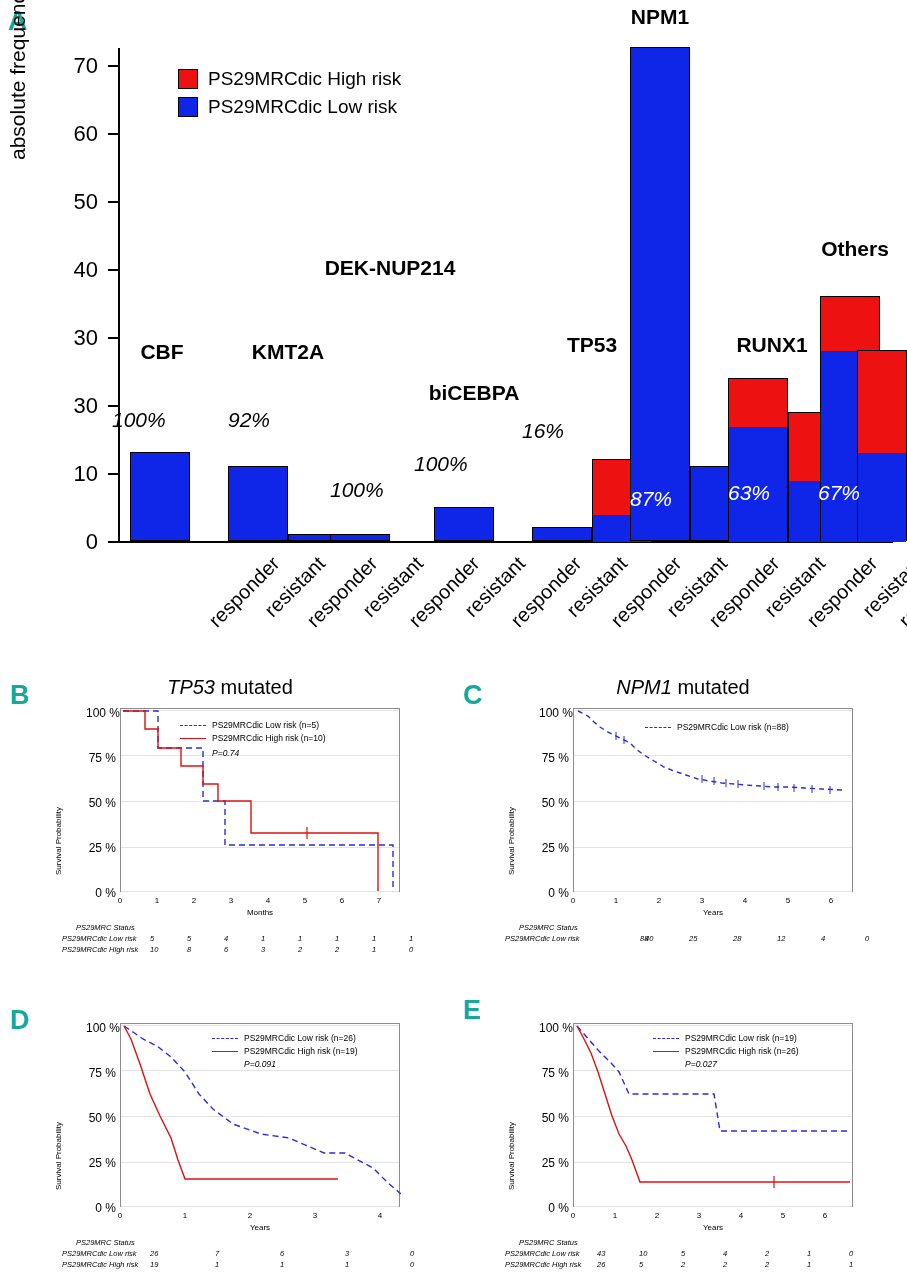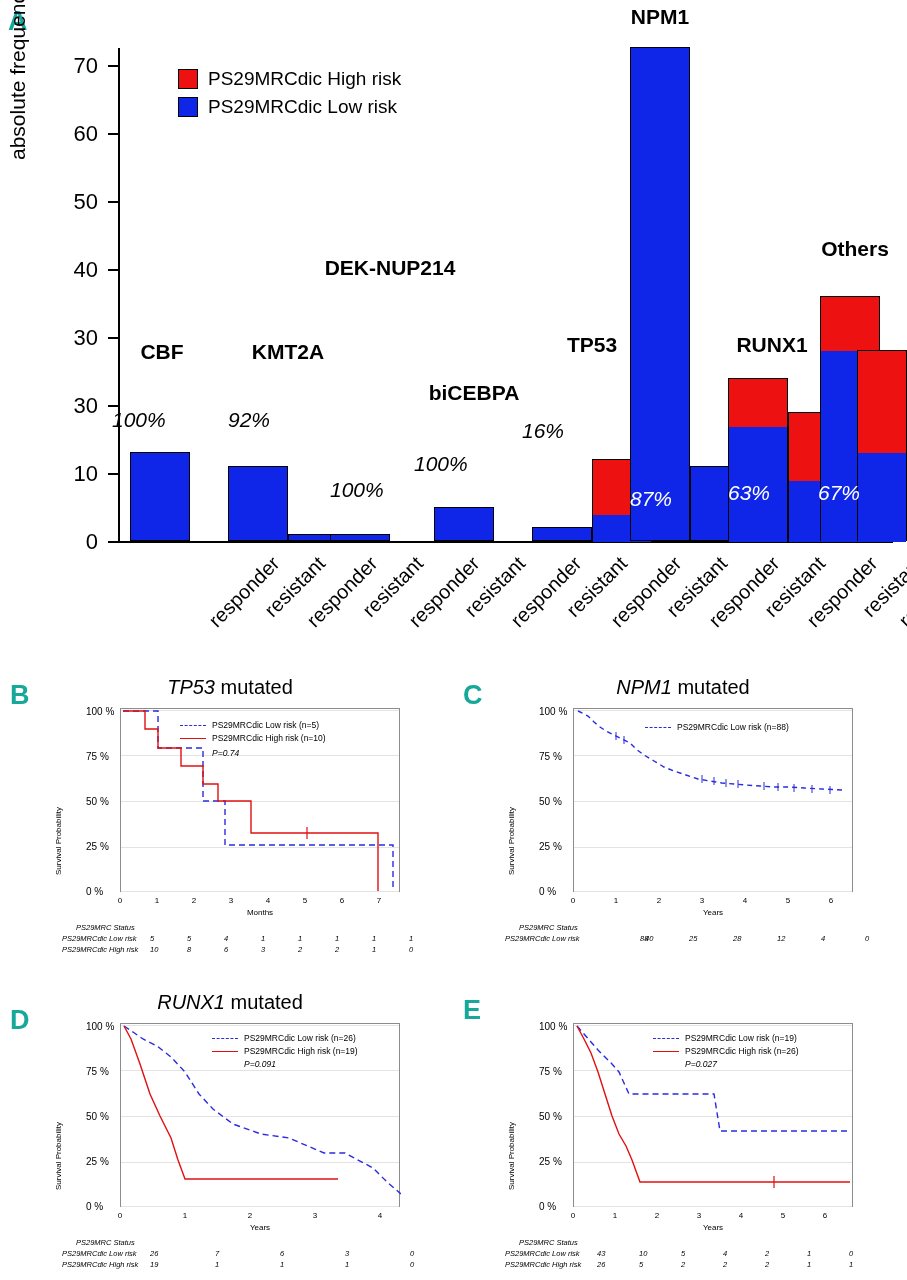--- a/index.html
+++ b/index.html
@@ -93,21 +93,21 @@
     border: 1px solid #8c8c8c;
     background: #ffffff;
   }
   .km-ylab {
     position:absolute;
     font-size: 8px;
     transform: rotate(-90deg);
     transform-origin: left top;
     white-space: nowrap;
   }
-  .km-ytick { position:absolute; font-size:10px; white-space:nowrap; }
+  .km-ytick { position:absolute; font-size:12px; text-align:right; white-space:nowrap; }
   .km-xtick { position:absolute; font-size:8px; text-align:center; white-space:nowrap; }
   .km-xlab { position:absolute; font-size:8px; text-align:center; white-space:nowrap; }
   .km-grid { position:absolute; height:1px; background:#e3e3e3; }
   .km-legend { position:absolute; font-size:8.5px; }
   .km-legend .lrow { display:flex; align-items:center; margin-bottom:3px; }
   .km-legend .lline { width:26px; height:0; border-top-width:1.5px; margin-right:6px; }
   .km-legend .dash { border-top-style: dashed; border-top-color:#2a2ae0; }
   .km-legend .solid { border-top-style: solid; border-top-color:#e01010; }
   .km-p { position:absolute; font-size:8.5px; font-style:italic; }
   .risk-table { position:absolute; font-size:7.5px; line-height:11px; white-space:nowrap;font-style:italic; }
@@ -384,23 +384,20 @@
       <span class="risk-val" style="left:228px;">28</span>
       <span class="risk-val" style="left:272px;">12</span>
       <span class="risk-val" style="left:316px;">4</span>
       <span class="risk-val" style="left:360px;">0</span>
     </div>
   </div>
 </div>
 
 <div class="km-panel" style="left:0; top:975px; width:453px; height:300px;">
   <div class="panel-letter" style="left:10px; top:30px;">D</div>
-  <div class="km-title" style="left:60px; top:16px; width:340px;">
-    <i>RUNX1</i><span> mutated</span>
-  </div>
   <div class="km-ylab" style="left:54px; top:215px;">Survival Probability</div>
 
   <div class="km-ytick" style="left:86px; top:46px; width:30px;">100 %</div>
   <div class="km-ytick" style="left:86px; top:91px; width:30px;">75 %</div>
   <div class="km-ytick" style="left:86px; top:136px; width:30px;">50 %</div>
   <div class="km-ytick" style="left:86px; top:181px; width:30px;">25 %</div>
   <div class="km-ytick" style="left:86px; top:226px; width:30px;">0 %</div>
 
   <div class="km-box" style="left:120px; top:48px; width:280px; height:184px;">
     <div class="km-grid" style="left:0; top:1px;   width:100%;"></div>

